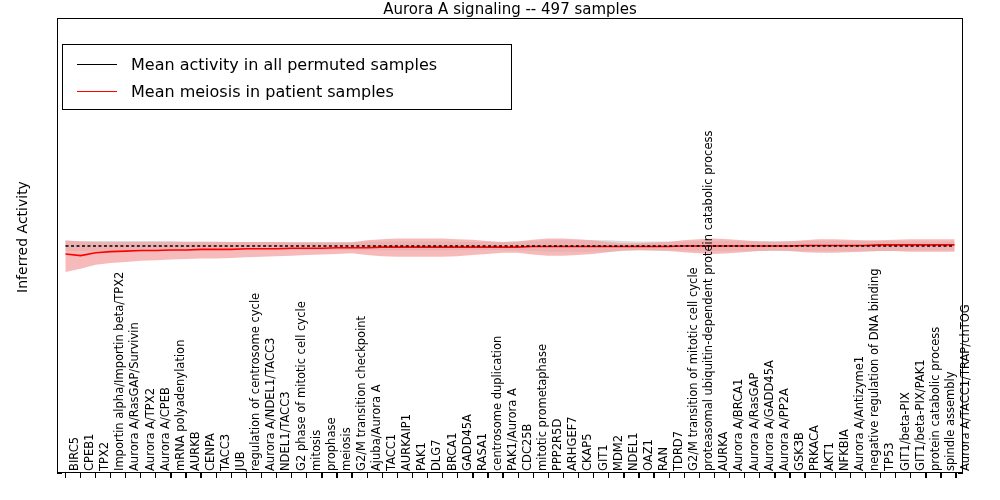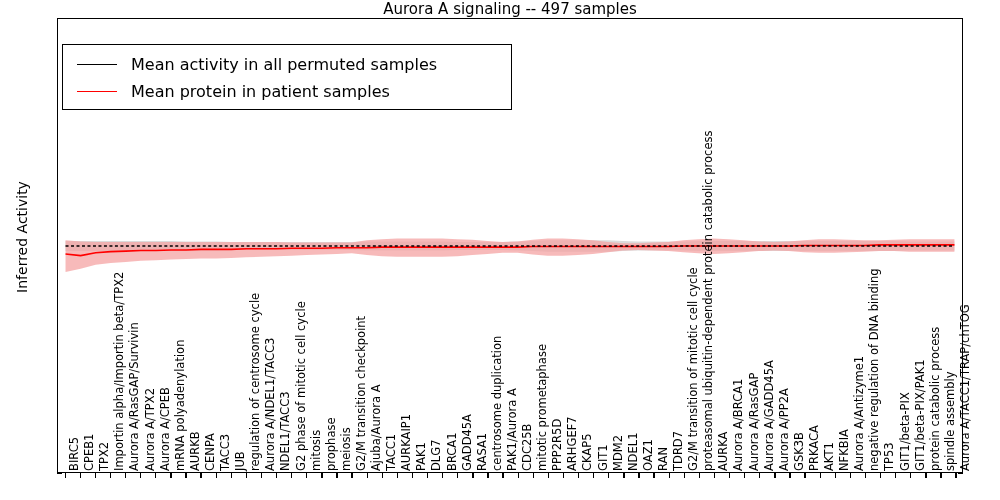--- a/index.html
+++ b/index.html
@@ -220,17 +220,17 @@
       <div class="xlab" style="left: 959.95px;">Aurora A/TACC1/TRAP/chTOG</div>
     </div>
 
   <div id="legend">
     <div class="leg-row">
       <span class="leg-line"></span>
       <span class="leg-text">Mean activity in all permuted samples</span>
     </div>
     <div class="leg-row">
       <span class="leg-line red"></span>
-      <span class="leg-text">Mean protein in patient samples</span>
+      <span class="leg-text">Mean meiosis in patient samples</span>
     </div>
   </div>
 
 </div>
 
 </body></html>

